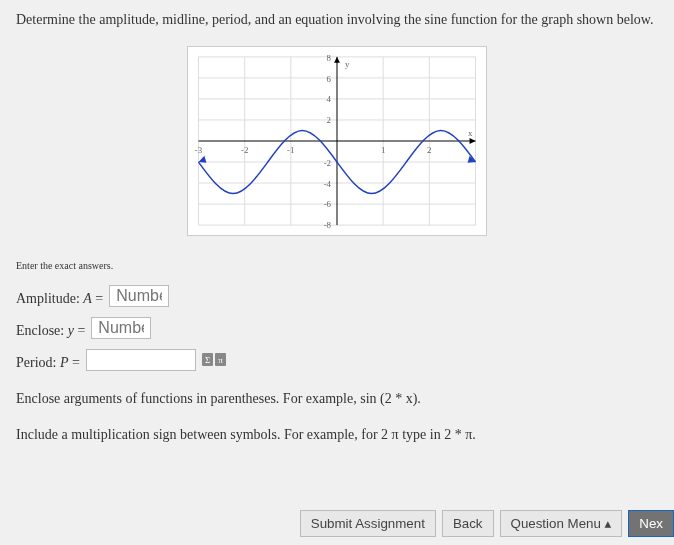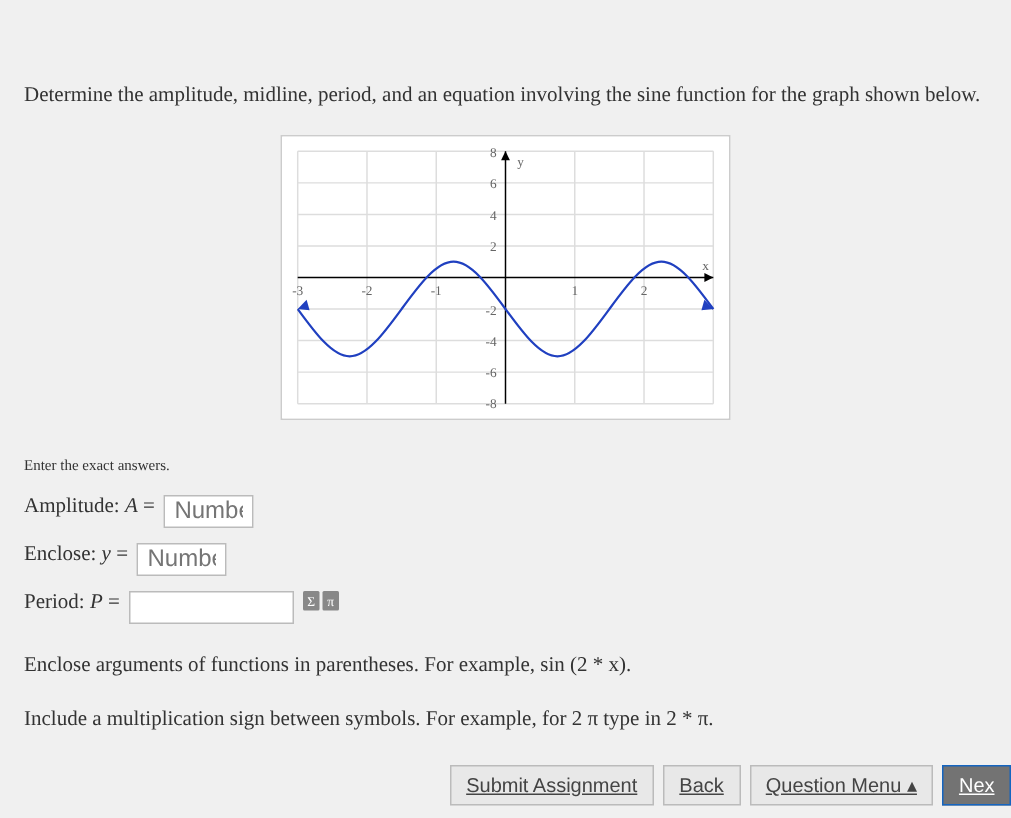--- a/index.html
+++ b/index.html
@@ -9,40 +9,39 @@
       color: #333;
       width: 674px;
       height: 545px;
       padding: 10px 16px;
       position: relative;
     }
     .problem-text {
       font-size: 14px;
       line-height: 1.4;
       margin-bottom: 16px;
-      margin-top: 44px;
     }
     .graph-container {
       text-align: center;
       margin: 10px 0 20px 0;
     }
     .graph {
       display: inline-block;
       background: #fff;
       border: 1px solid #ccc;
     }
     .section-label {
       font-size: 10px;
       margin: 18px 0 14px 0;
     }
     .input-row {
       font-size: 14px;
       margin: 10px 0;
       display: flex;
-      align-items: flex-start;
+      align-items: flex-end;
     }
     .input-label {
       margin-right: 6px;
     }
     .italic-var {
       font-style: italic;
       font-family: 'Times New Roman', serif;
     }
     input[type="text"] {
       border: 1px solid #bbb;
@@ -71,21 +70,20 @@
       gap: 6px;
       font-family: Arial, sans-serif;
       font-size: 11px;
     }
     .btn {
       background: #e8e8e8;
       border: 1px solid #bbb;
       padding: 5px 10px;
       cursor: pointer;
       color: #444;
-      text-decoration: underline;
     }
     .btn-next {
       background: #737373;
       color: #fff;
       border: 1px solid #1565c0;
     }
   </style>
 </head>
 <body>
 

